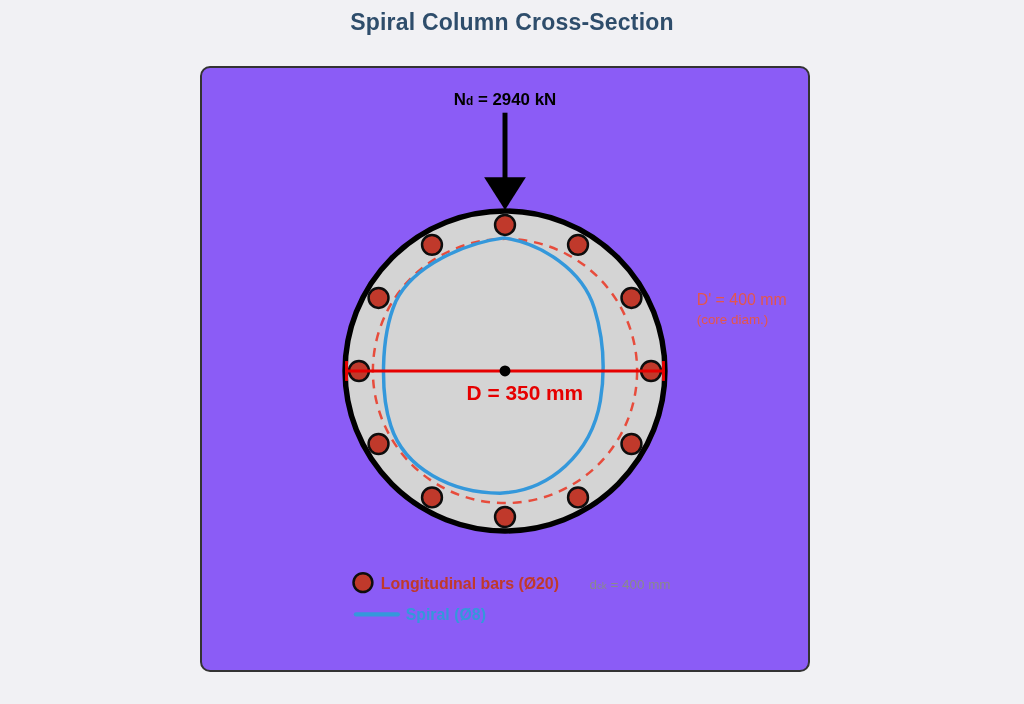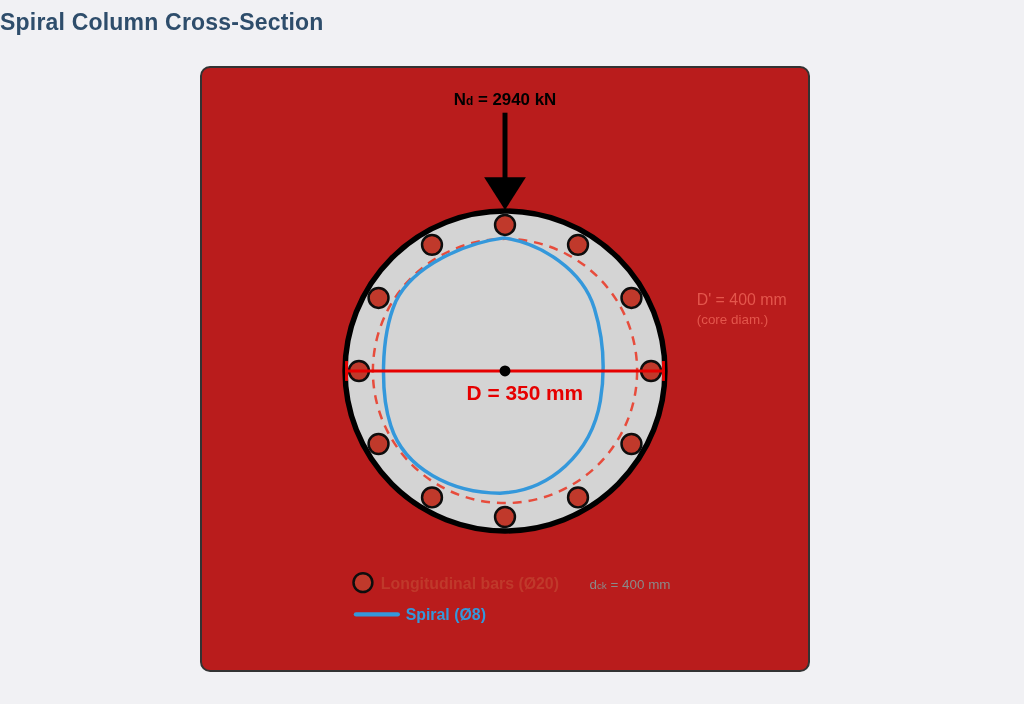--- a/index.html
+++ b/index.html
@@ -7,31 +7,31 @@
     width:1024px;height:704px;
     background:#f1f1f4;
     font-family:"Liberation Sans",sans-serif;
     position:relative;
     overflow:hidden;
   }
   .page-title{
     margin:0;
     padding-top:9px;
     width:100%;
-    text-align:left;
+    text-align:center;
     font-size:23px;
     font-weight:bold;
     color:#2e4d6b;
     letter-spacing:.2px;
   }
   .card{
     position:absolute;
     left:200px;top:66px;
     width:606px;height:602px;
-    background:#b91c1c;
+    background:#8b5cf6;
     border:2px solid #333333;
     border-radius:10px;
   }
   svg{display:block;}
   svg text{font-family:"Liberation Sans",sans-serif;}
   .load-label{font-size:17px;font-weight:bold;fill:#000000;}
   .load-sub{font-size:12px;font-weight:bold;}
   .dim-label{font-size:21px;font-weight:bold;fill:#e60000;}
   .core-label-1{font-size:16px;fill:#e4564c;}
   .core-label-2{font-size:13.5px;fill:#e4564c;}

